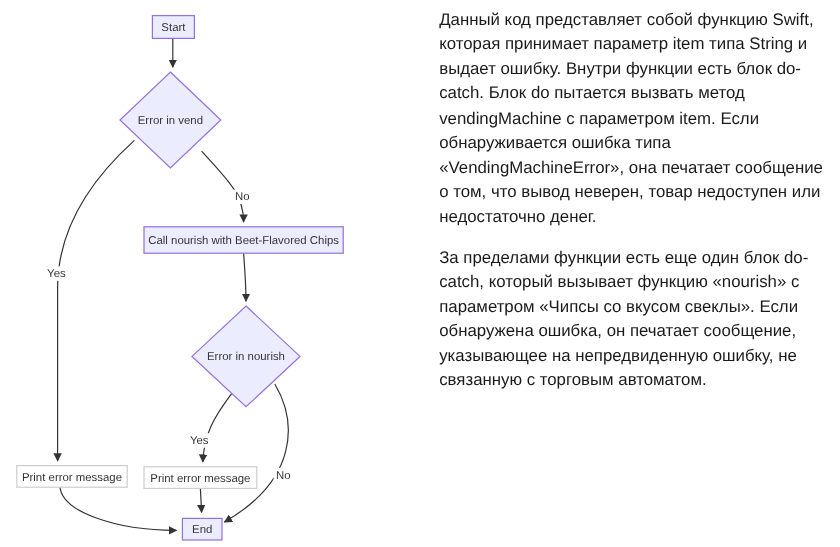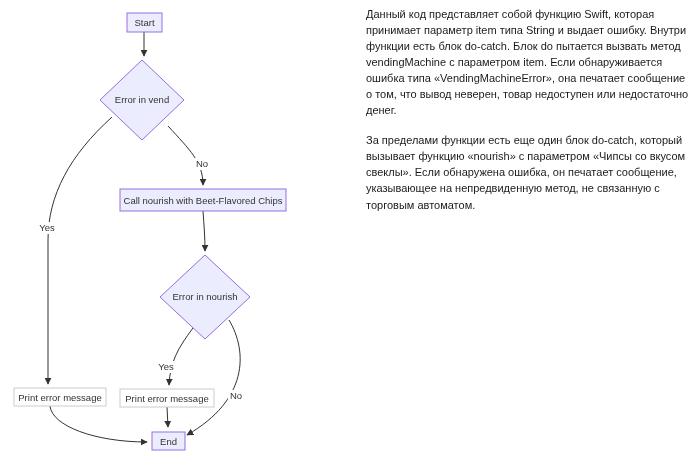--- a/index.html
+++ b/index.html
@@ -9,21 +9,21 @@
     font-family: "Liberation Sans", sans-serif;
     position: relative;
     overflow: hidden;
   }
   .diagram {
     position: absolute; left: 0; top: 0;
     width: 360px; height: 456px;
   }
   .description {
     position: absolute; left: 366px; top: 6px; width: 328px;
-    color: #1a1a1a; font-size: 11px; line-height: 1.46;
+    color: #1a1a1a; font-size: 14px; line-height: 1.46;
   }
   .description p { margin: 0 0 14px 0; }
   svg text {
     font-family: "Liberation Sans", sans-serif;
     fill: #333;
     stroke: none;
   }
   .node-label { font-size: 9.5px; }
   .edge-label { font-size: 9.5px; }
   .edge { fill: none; stroke-width: 1; }
@@ -85,14 +85,14 @@
       <text class="node-label" x="205" y="300" text-anchor="middle">Error in nourish</text>
       <text class="node-label" x="60" y="401" text-anchor="middle">Print error message</text>
       <text class="node-label" x="167" y="401.5" text-anchor="middle">Print error message</text>
       <text class="node-label" x="168.5" y="444.5" text-anchor="middle">End</text>
     </g>
   </svg>
 </div>
 
 <div class="description">
   <p>Данный код представляет собой функцию Swift, которая принимает параметр item типа String и выдает ошибку. Внутри функции есть блок do-catch. Блок do пытается вызвать метод vendingMachine с параметром item. Если обнаруживается ошибка типа «VendingMachineError», она печатает сообщение о том, что вывод неверен, товар недоступен или недостаточно денег.</p>
-  <p>За пределами функции есть еще один блок do-catch, который вызывает функцию «nourish» с параметром «Чипсы со вкусом свеклы». Если обнаружена ошибка, он печатает сообщение, указывающее на непредвиденную метод, не связанную с торговым автоматом.</p>
+  <p>За пределами функции есть еще один блок do-catch, который вызывает функцию «nourish» с параметром «Чипсы со вкусом свеклы». Если обнаружена ошибка, он печатает сообщение, указывающее на непредвиденную ошибку, не связанную с торговым автоматом.</p>
 </div>
 
 </body></html>

